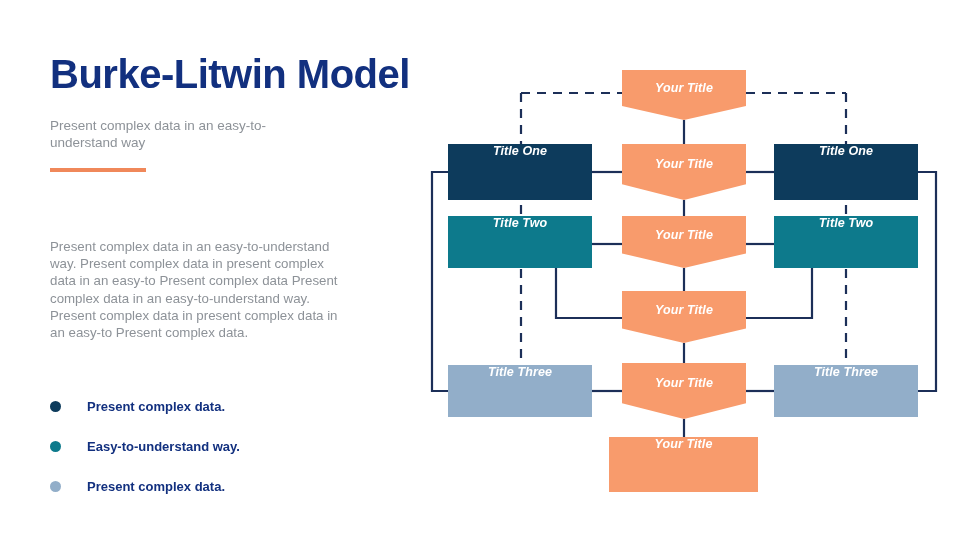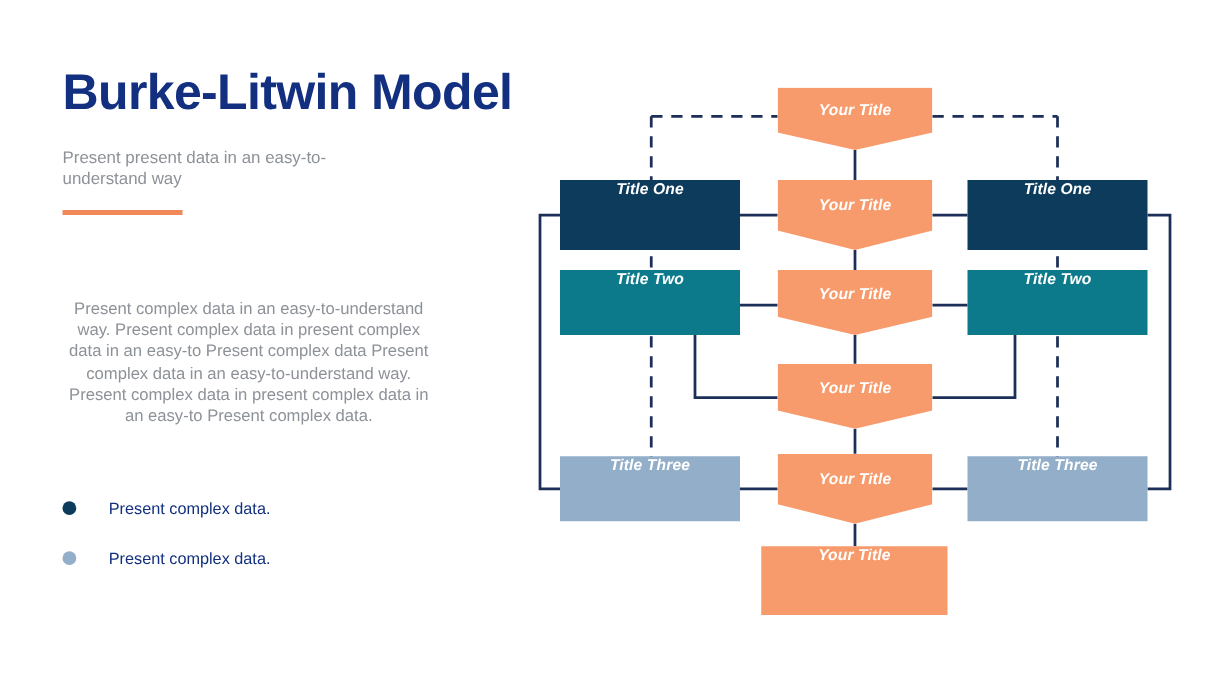--- a/index.html
+++ b/index.html
@@ -35,31 +35,30 @@
   #accent-rule {
     position: absolute; left: 50px; top: 168px;
     width: 96px; height: 4px;
     background: #f0885a;
   }
 
   #body-paragraph {
     position: absolute; left: 50px; top: 238px; width: 298px;
     font-size: 13.3px; line-height: 17.2px;
     color: #8d9298;
-    text-align: center;
   }
 
   #bullet-list { position: absolute; left: 50px; top: 386px; width: 330px; }
   .bullet-row { display: flex; align-items: center; height: 40px; }
   .bullet-dot {
     width: 11px; height: 11px; border-radius: 50%;
     flex: 0 0 auto; margin-right: 26px;
   }
   .bullet-label {
-    font-size: 13px; font-weight: normal; color: #12307f;
+    font-size: 13px; font-weight: bold; color: #12307f;
     white-space: nowrap;
   }
 
   
   #diagram { position: absolute; left: 0; top: 0; width: 980px; height: 551px; font-style: italic; }
   #wires { position: absolute; left: 0; top: 0; width: 980px; height: 551px; }
 
   .node {
     position: absolute;
     display: flex; align-items: flex-start; justify-content: center;
@@ -80,30 +79,34 @@
 </style>
 </head>
 <body>
 
 <div id="slide">
 
   <div id="left-panel">
 
     <div id="page-title">Burke-Litwin Model</div>
 
-    <div id="subtitle">Present present data in an easy-to-understand way</div>
+    <div id="subtitle">Present complex data in an easy-to-understand way</div>
 
     <div id="accent-rule"></div>
 
     <div id="body-paragraph">Present complex data in an easy-to-understand way. Present complex data in present complex data in an easy-to Present complex data Present complex data in an easy-to-understand way. Present complex data in present complex data in an easy-to Present complex data.</div>
 
     <div id="bullet-list">
       <div class="bullet-row">
         <span class="bullet-dot" style="background:#0d3b5c"></span>
         <span class="bullet-label">Present complex data.</span>
+      </div>
+      <div class="bullet-row">
+        <span class="bullet-dot" style="background:#0d7a8c"></span>
+        <span class="bullet-label">Easy-to-understand way.</span>
       </div>
       <div class="bullet-row">
         <span class="bullet-dot" style="background:#92aec9"></span>
         <span class="bullet-label">Present complex data.</span>
       </div>
     </div>
 
   </div>
 
   <div id="diagram">

